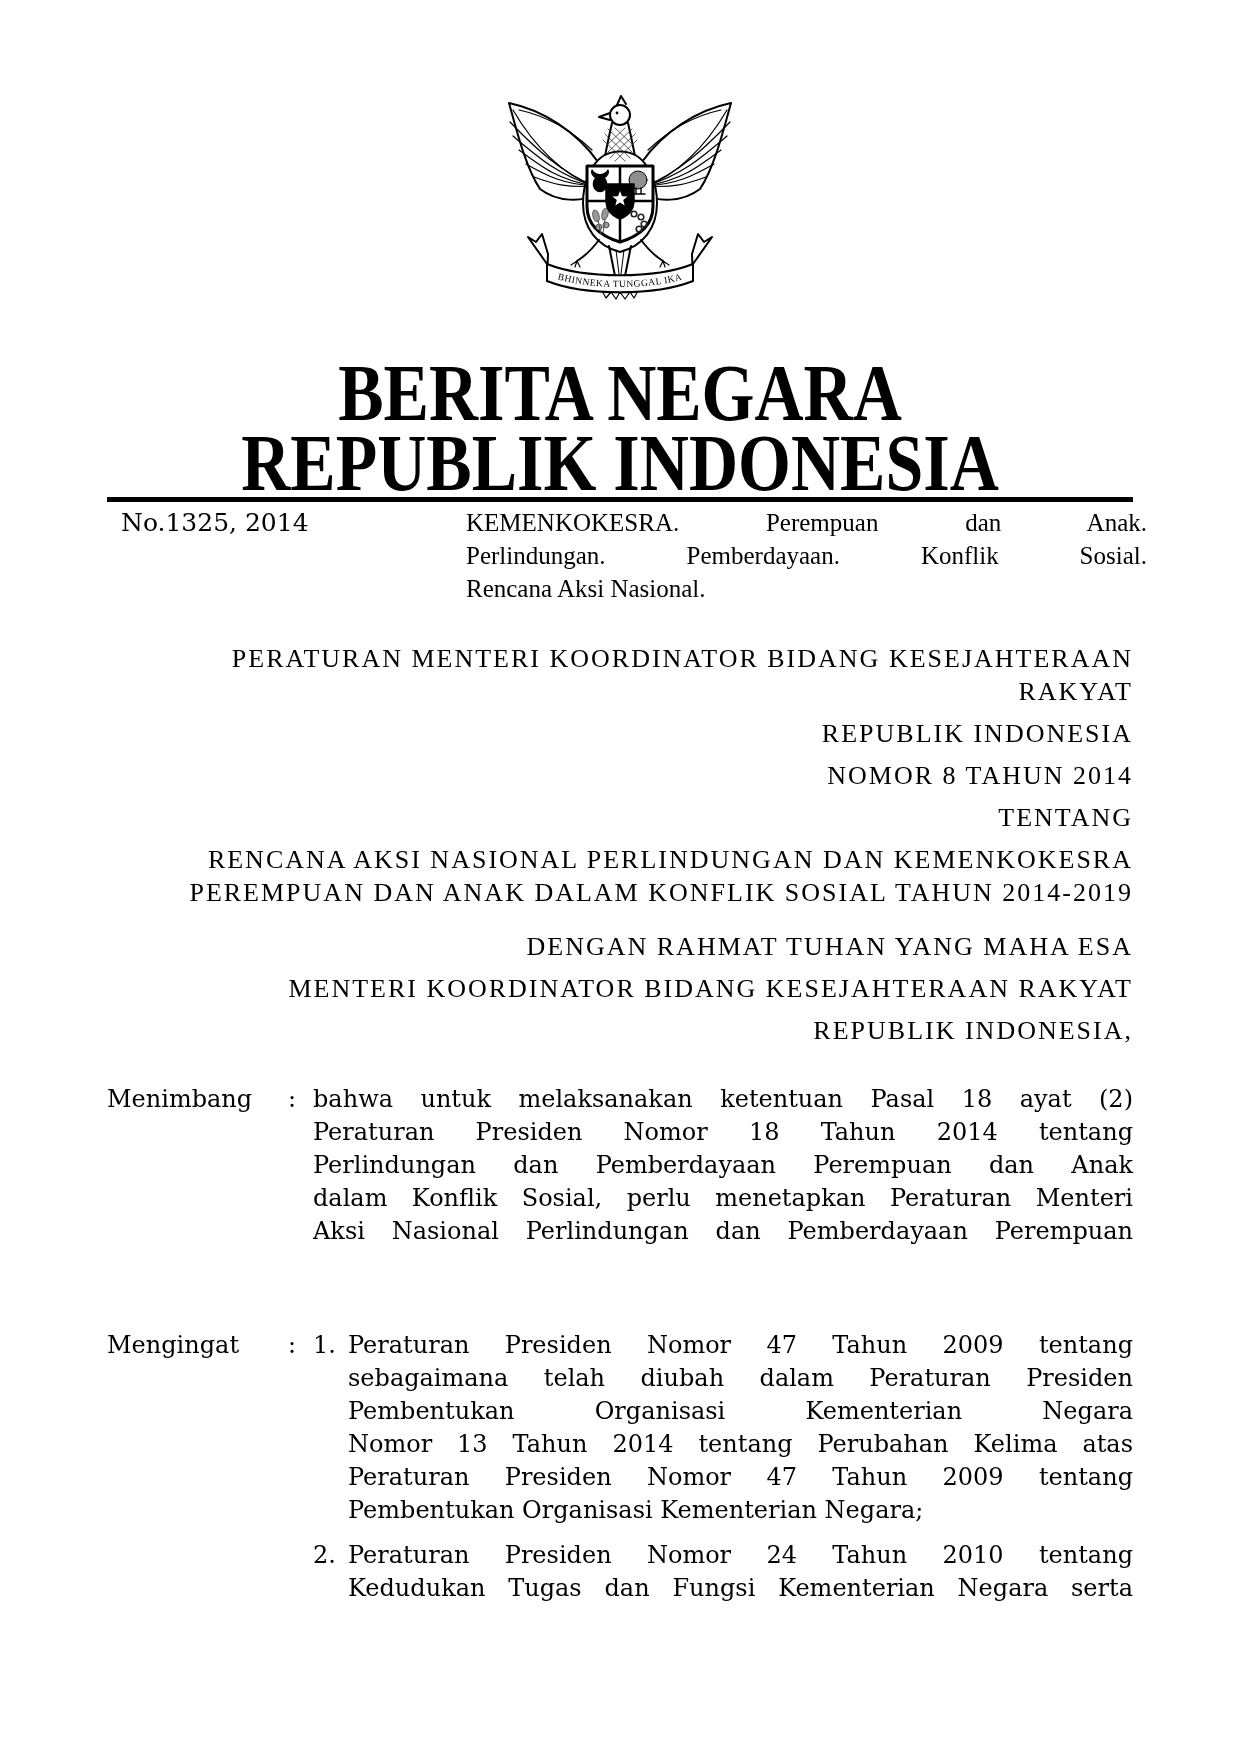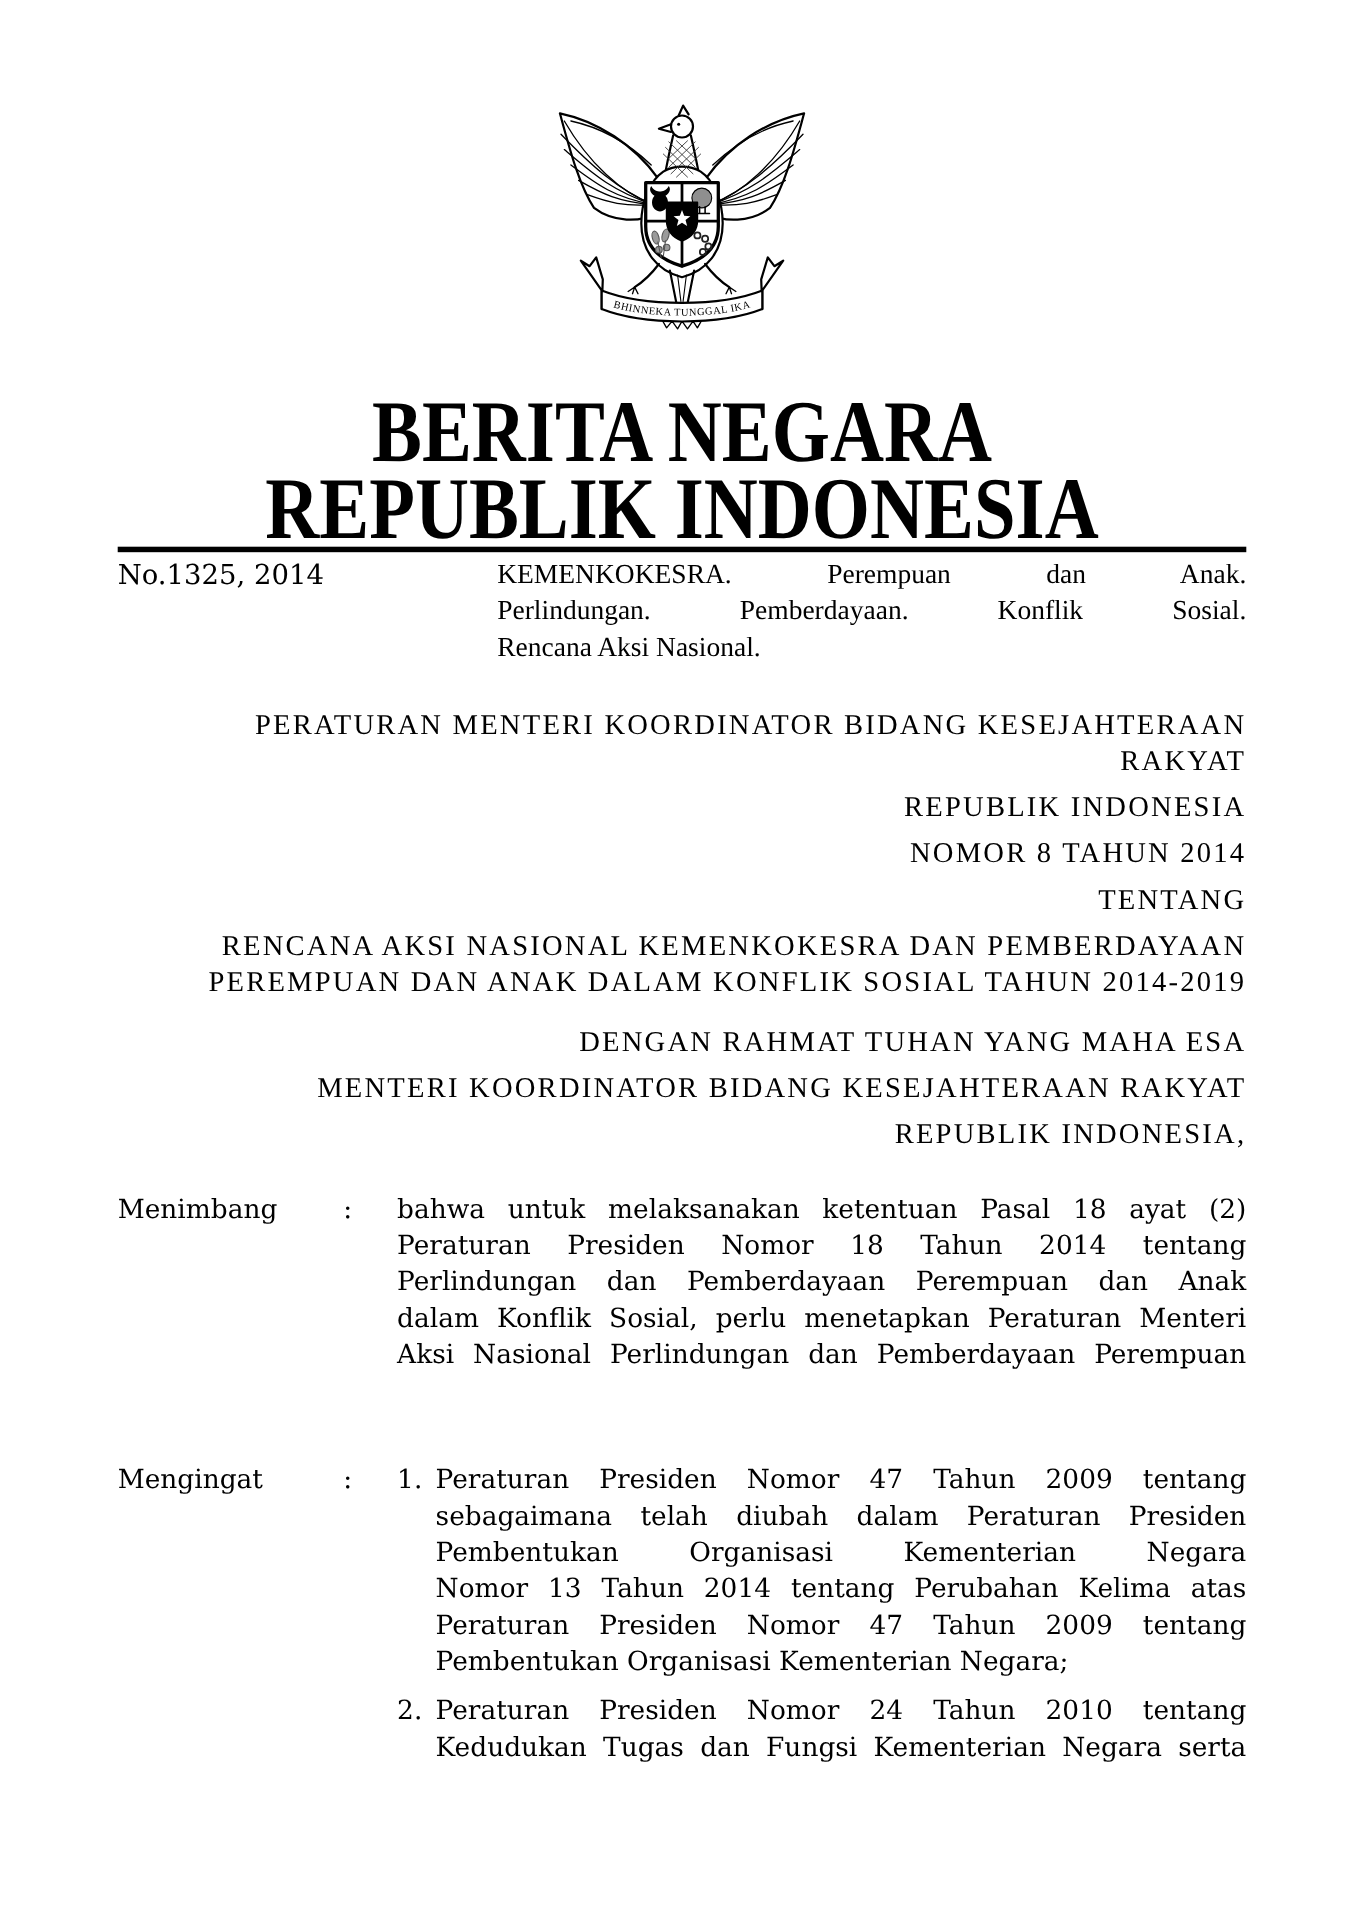--- a/index.html
+++ b/index.html
@@ -7,35 +7,35 @@
     position:relative;width:1240px;height:1755px;background:#ffffff;color:#000;
     font-family:"DejaVu Serif",serif;overflow:hidden;
   }
   .emblem{position:absolute;top:88px;left:495px;width:250px;height:212px;}
   .masthead{
     position:absolute;top:358px;left:107px;width:1026px;text-align:center;
     font-family:"Liberation Serif",serif;font-weight:bold;font-size:80px;line-height:70px;
     transform:scaleX(0.85);transform-origin:center top;white-space:nowrap;
   }
   .rule{position:absolute;top:497px;left:107px;width:1026px;height:5px;background:#000;}
-  .gazette-row{position:absolute;top:506px;left:107px;width:1026px;display:flex;}
+  .gazette-row{position:absolute;top:506px;left:121px;width:1026px;display:flex;}
   .gazette-number{width:345px;font-size:25px;line-height:33px;}
   .subject-note{flex:1;font-family:"Liberation Serif",serif;font-size:25px;line-height:33px;}
   .jline{text-align:justify;text-align-last:justify;text-justify:inter-word;}
   .lline{text-align:right;text-align-last:left;}
   .title-stack{
     position:absolute;top:642px;left:107px;width:1026px;text-align:right;
     font-family:"Liberation Serif",serif;font-size:26px;line-height:33px;letter-spacing:2px;
   }
   .para{margin:0 0 9px 0;}
   .para.tight{margin-top:2px;}
   .para.gap-lg{margin-top:21px;}
   .preamble{
     position:absolute;left:107px;width:1026px;display:flex;
-    font-size:24px;line-height:33px;gap:24px;
+    font-size:24px;line-height:33px;
   }
   .preamble.considering{top:1083px;}
   .preamble.recalling{top:1329px;}
   .plabel{width:181px;}
   .pcolon{width:25px;}
   .pbody{flex:1;}
   .ritem{display:flex;}
   .ritem + .ritem{margin-top:12px;}
   .inum{width:35px;}
   .itext{flex:1;}
@@ -169,21 +169,21 @@
     <div class="para tight">
       <div>REPUBLIK INDONESIA</div>
     </div>
     <div class="para">
       <div>NOMOR 8 TAHUN 2014</div>
     </div>
     <div class="para">
       <div>TENTANG</div>
     </div>
     <div class="para">
-      <div>RENCANA AKSI NASIONAL KEMENKOKESRA DAN PEMBERDAYAAN</div>
+      <div>RENCANA AKSI NASIONAL PERLINDUNGAN DAN KEMENKOKESRA</div>
       <div>PEREMPUAN DAN ANAK DALAM KONFLIK SOSIAL TAHUN 2014-2019</div>
     </div>
     <div class="para gap-lg">
       <div>DENGAN RAHMAT TUHAN YANG MAHA ESA</div>
     </div>
     <div class="para">
       <div>MENTERI KOORDINATOR BIDANG KESEJAHTERAAN RAKYAT</div>
     </div>
     <div class="para">
       <div>REPUBLIK INDONESIA,</div>

